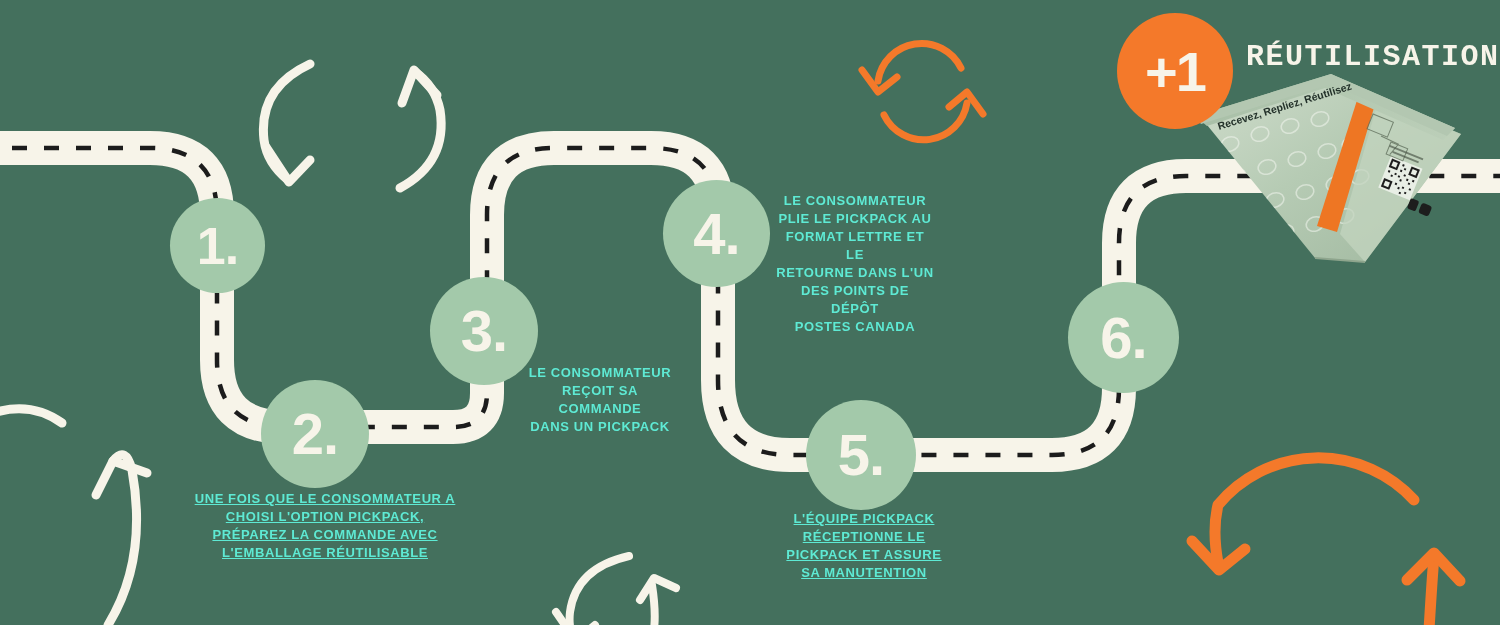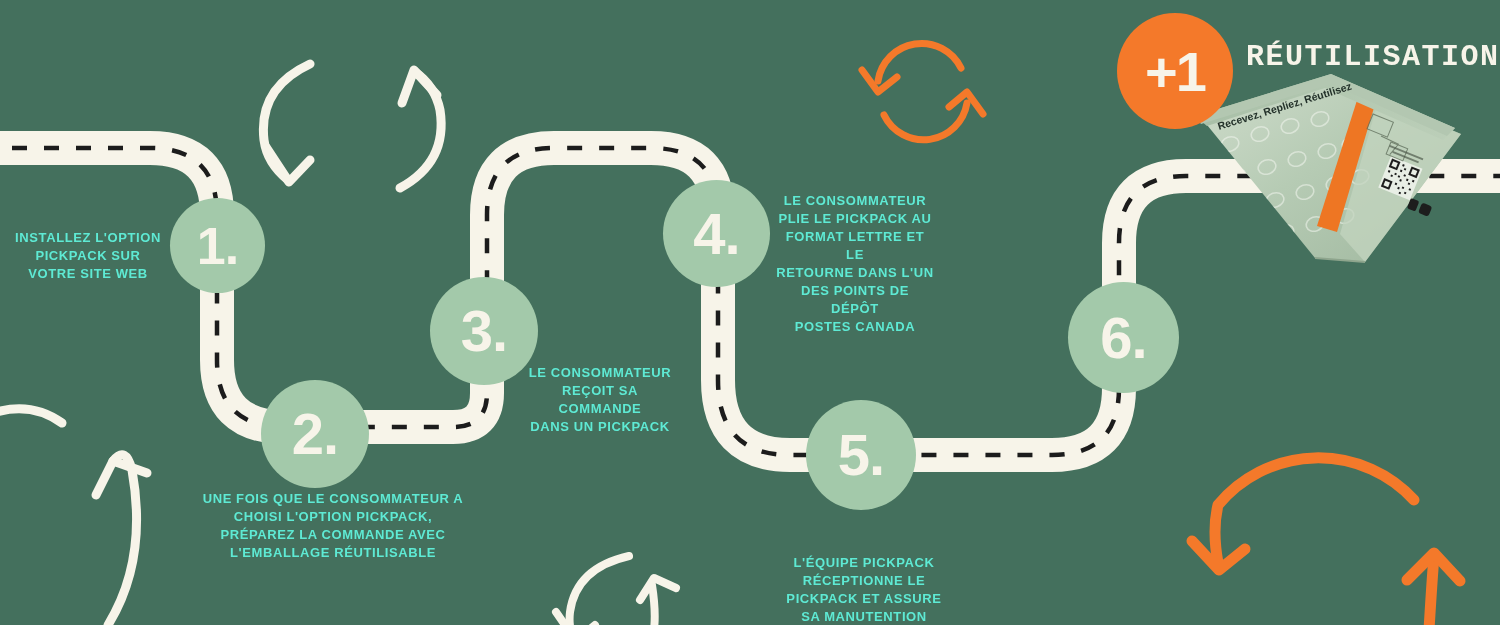--- a/index.html
+++ b/index.html
@@ -269,39 +269,36 @@
   <div class="node" style="left:663px; top:180px; width:107px; height:107px; font-size:58px;">
     <span>4.</span>
   </div>
   <div class="node" style="left:806px; top:400px; width:110px; height:110px; font-size:58px;">
     <span>5.</span>
   </div>
   <div class="node" style="left:1068px; top:282px; width:111px; height:111px; font-size:58px;">
     <span>6.</span>
   </div>
 
-  <div class="cap" style="left:8px; top:229px; width:160px;">INSTALLEZ L'OPTION
-PICKPACK SUR
-VOTRE SITE WEB</div>
-
-  <div class="cap" style="left:188px; top:490px; width:290px;">UNE FOIS QUE LE CONSOMMATEUR A
+
+  <div class="cap" style="left:180px; top:490px; width:290px;text-decoration:underline;">UNE FOIS QUE LE CONSOMMATEUR A
 CHOISI L'OPTION PICKPACK,
 PRÉPAREZ LA COMMANDE AVEC
 L'EMBALLAGE RÉUTILISABLE</div>
 
   <div class="cap" style="left:520px; top:364px; width:160px;">LE CONSOMMATEUR
 REÇOIT SA COMMANDE
 DANS UN PICKPACK</div>
 
   <div class="cap" style="left:775px; top:192px; width:160px;">LE CONSOMMATEUR
 PLIE LE PICKPACK AU
 FORMAT LETTRE ET LE
 RETOURNE DANS L'UN
 DES POINTS DE DÉPÔT
 POSTES CANADA</div>
 
-  <div class="cap" style="left:784px; top:554px; width:160px;">L'ÉQUIPE PICKPACK
+  <div class="cap" style="left:784px; top:510px; width:160px;text-decoration:underline;">L'ÉQUIPE PICKPACK
 RÉCEPTIONNE LE
 PICKPACK ET ASSURE
 SA MANUTENTION</div>
 
 
 </div>
 
 </body></html>

